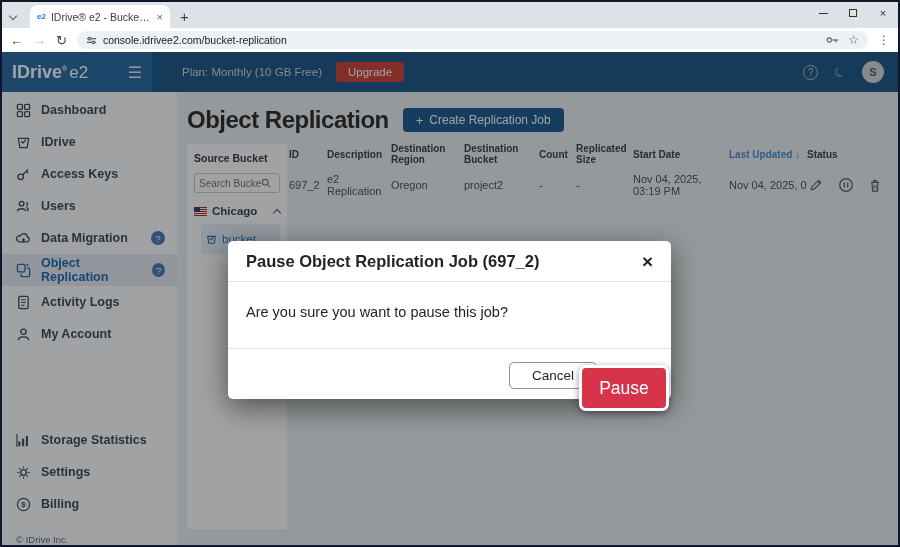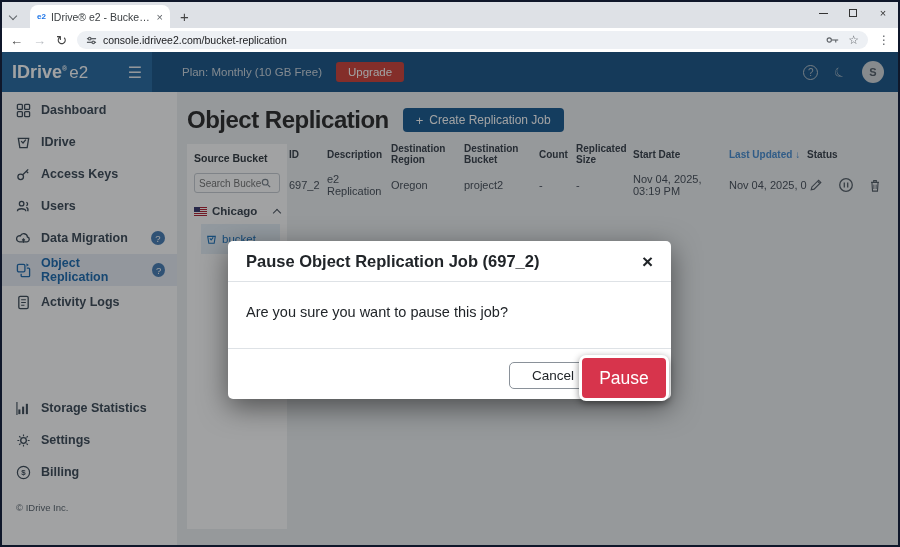--- a/index.html
+++ b/index.html
@@ -90,21 +90,21 @@
   
   .overlay { position:absolute; inset:0; background:rgba(8,10,12,0.38); z-index:50; }
   .modal { position:absolute; left:226px; top:189px; width:443px; z-index:60; background:#fff; border-radius:5px;
            box-shadow:0 8px 28px rgba(0,0,0,0.5); }
   .modal-hd { display:flex; align-items:center; padding:11px 18px 10px; border-bottom:1px solid #dee2e6; }
   .modal-title { font-size:16.5px; font-weight:bold; color:#212529; }
   .modal-x { margin-left:auto; font-size:19px; color:#212529; line-height:1; font-weight:bold; }
   .modal-body { padding:22px 18px 28px; font-size:14.5px; color:#212529; }
   .modal-ft { position:relative; border-top:1px solid #dee2e6; height:51px; }
   .cancel-btn { position:absolute; left:281px; top:13px; width:88px; height:27px; background:#fff; border:1px solid #8a9199; border-radius:5px; font-size:13.5px; color:#212529; font-family:inherit; }
-  .pause-btn { position:absolute; left:351px; top:6px; width:90px; height:46px; background:#d7344c; color:#fff;
+  .pause-btn { position:absolute; left:351px; top:16px; width:90px; height:46px; background:#d7344c; color:#fff;
                border:3px solid #fff; border-radius:7px; font-size:17.5px; font-family:inherit;
                box-shadow:0 2px 7px rgba(0,0,0,0.45); }
 </style>
 </head>
 <body>
 
 <div class="window">
 
   <div class="tabstrip">
     <div class="tab-search">
@@ -225,20 +225,27 @@
           </svg>
         <span class="lbl">Object Replication</span>
         <span class="qbadge">?</span>
       </div>
       <div class="side-item">
         <svg width="15" height="15" viewBox="0 0 16 16" fill="none" stroke="currentColor" stroke-width="1.4">
             <rect x="3" y="1.5" width="10" height="13" rx="1.5"></rect>
             <path d="M5.5 5 h5 M5.5 8 h5 M5.5 11 h3.5" stroke-width="1.1"></path>
           </svg>
         <span class="lbl">Activity Logs</span>
+      </div>
+      <div class="side-item">
+        <svg width="15" height="15" viewBox="0 0 16 16" fill="none" stroke="currentColor" stroke-width="1.4">
+            <circle cx="8" cy="5" r="2.8"></circle>
+            <path d="M2.5 14 c0-4.5 11-4.5 11 0"></path>
+          </svg>
+        <span class="lbl">My Account</span>
       </div>
 
       <div class="side-gap"></div>
 
       <div class="side-item">
         <svg width="15" height="15" viewBox="0 0 16 16" fill="currentColor">
             <rect x="2.5" y="9" width="2.2" height="5"></rect>
             <rect x="6.5" y="6" width="2.2" height="8"></rect>
             <rect x="10.5" y="3" width="2.2" height="11"></rect>
             <path d="M1 1 v14" stroke="currentColor" stroke-width="1.2" fill="none"></path>

